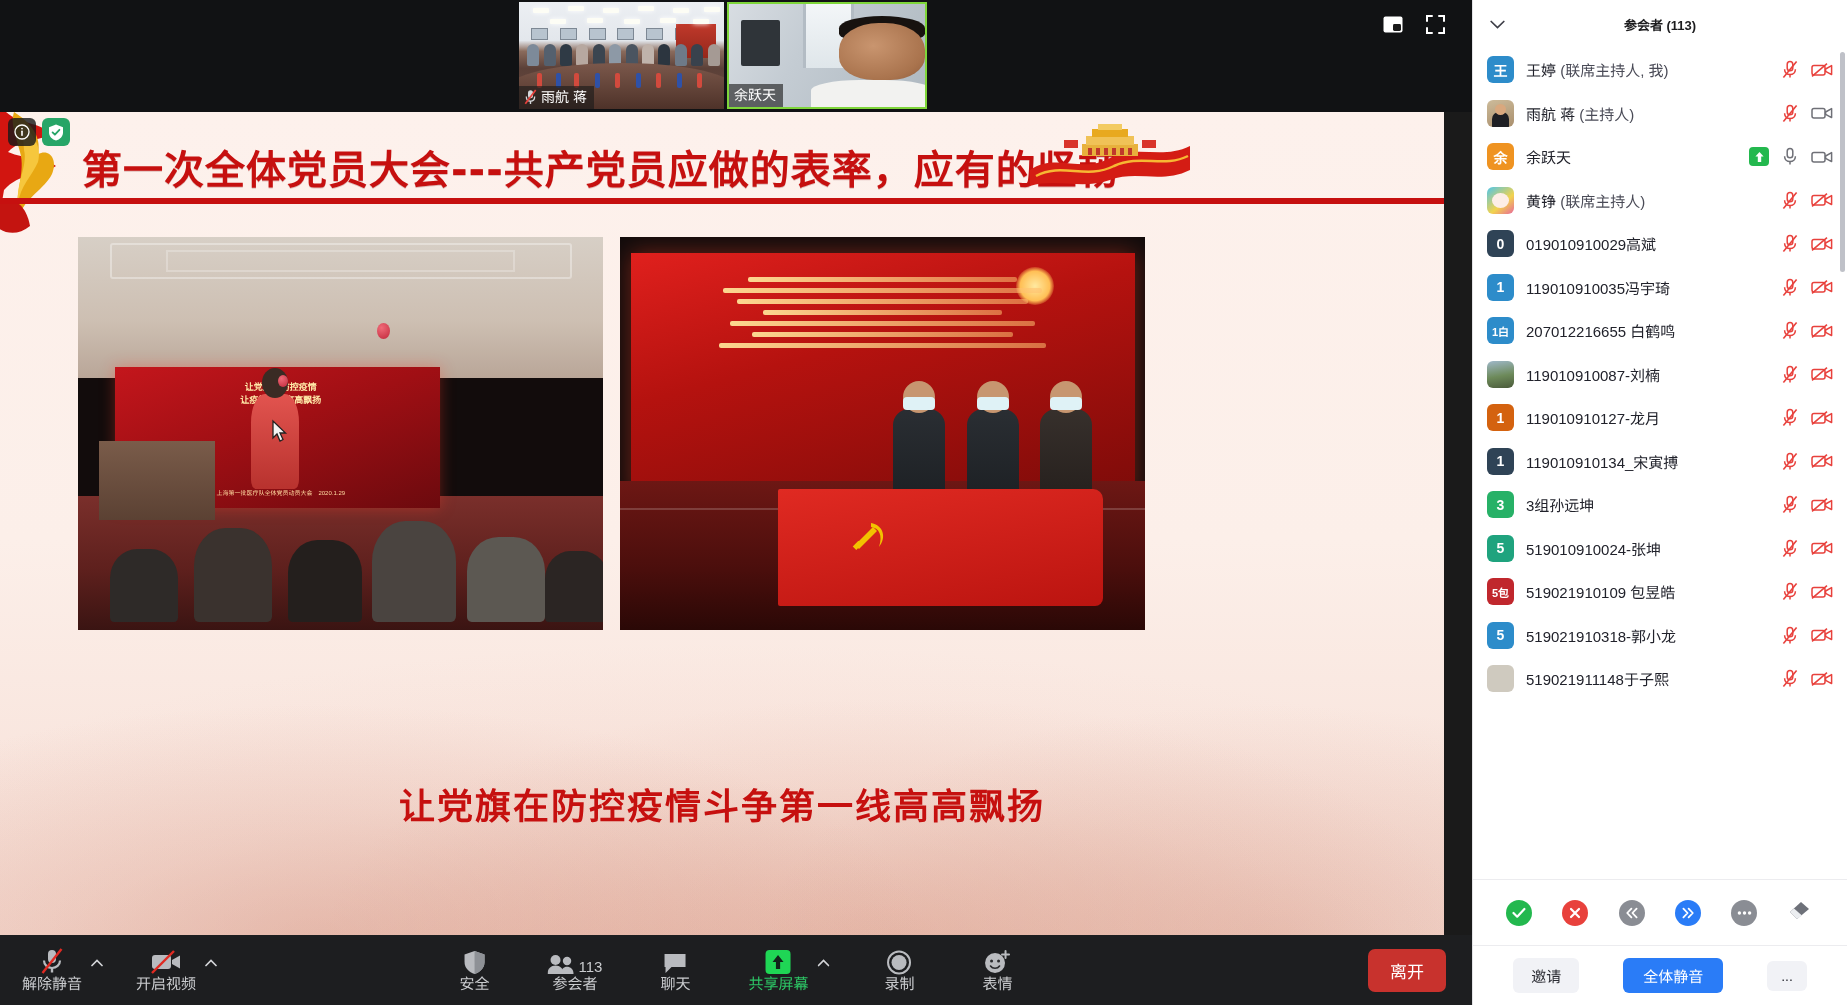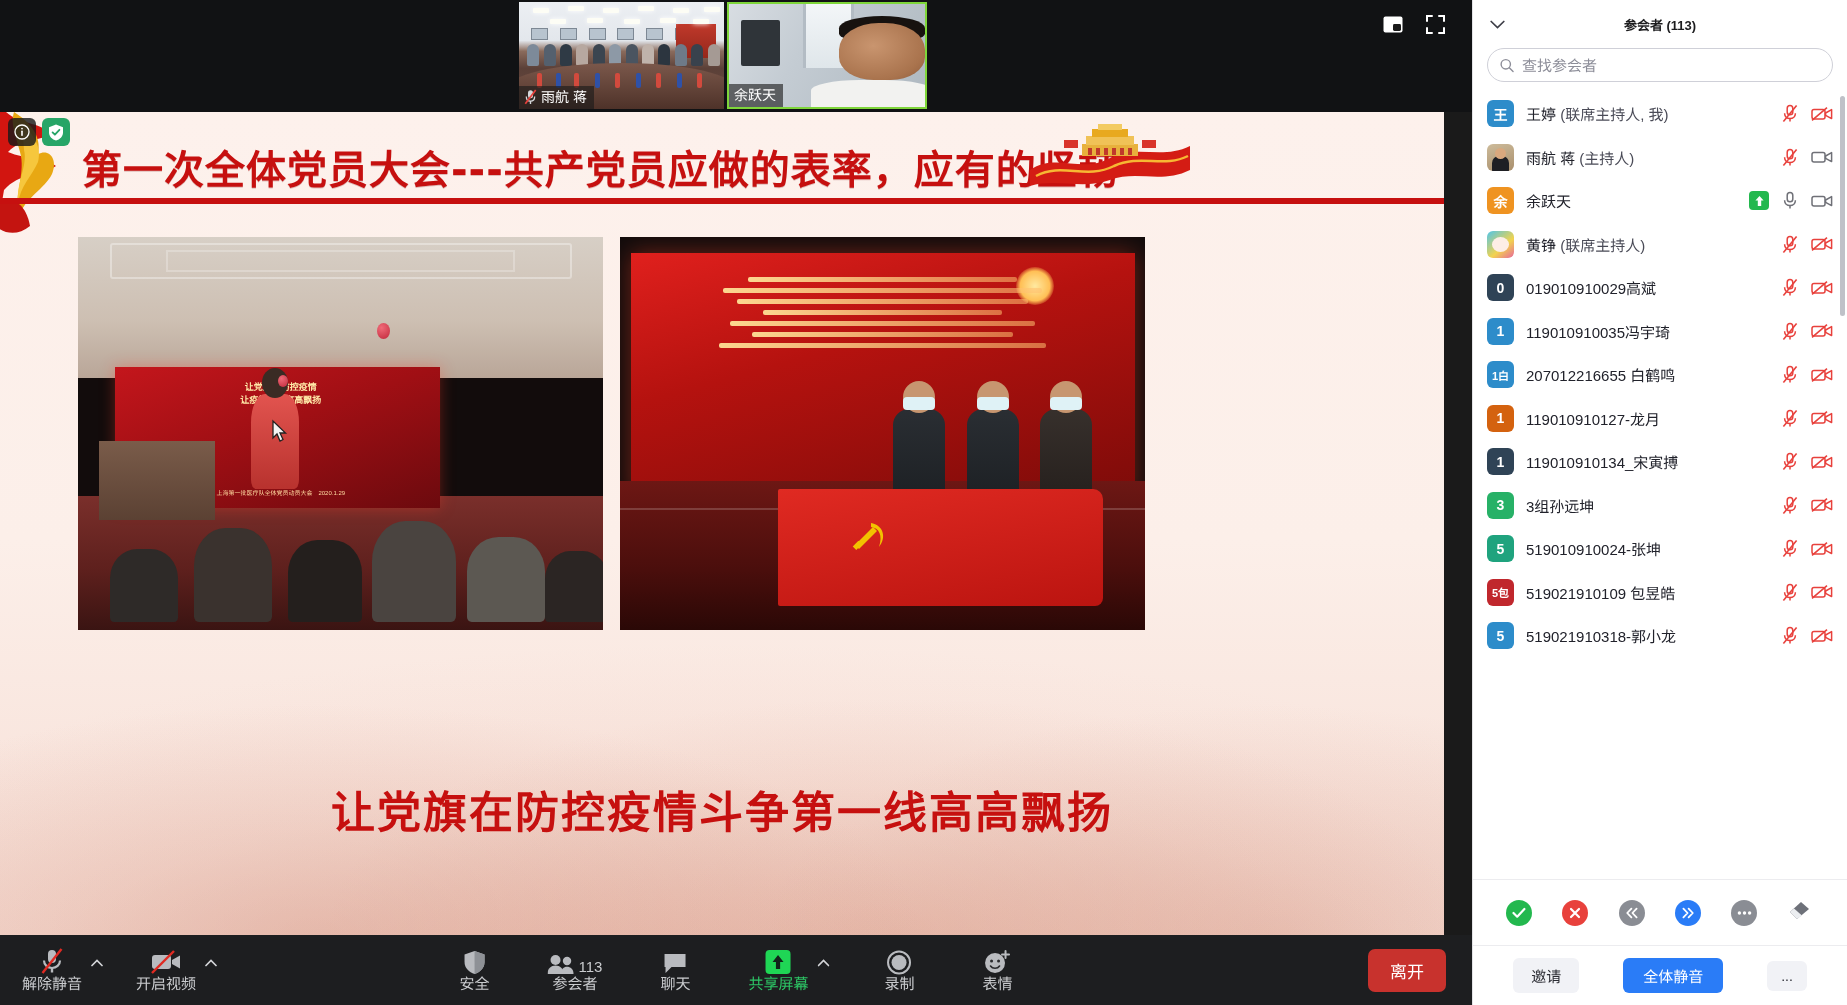--- a/index.html
+++ b/index.html
@@ -188,21 +188,21 @@
   .ph2-flag {
     position:absolute; bottom:6%; left:30%; width:62%; height:30%;
     background:linear-gradient(170deg,#e02a22 0%,#bb1410 100%);
     border-radius:2px 10px 8px 2px;
   }
   .ph2-emblem { position:absolute; top:24%; left:22%; width:42px; height:42px; }
 
   .slide-caption {
     position:absolute; top:665px; left:0; width:1444px;
     text-align:center;
-    font-size:44px; font-weight:bold; color:#c6100f; letter-spacing:2px;
+    font-size:36px; font-weight:bold; color:#c6100f; letter-spacing:2px;
     font-family:"DejaVu Sans","Liberation Sans",sans-serif;
   }
 
   
   .badge-row { position:absolute; top:118px; left:8px; display:flex; gap:6px; z-index:25; }
   .badge {
     width:28px; height:28px; border-radius:6px;
     display:flex; align-items:center; justify-content:center; cursor:pointer;
   }
   .badge.info { background:rgba(26,26,26,0.82); }
@@ -655,29 +655,20 @@
   <div class="panel">
     <div class="panel-head">
       <div class="panel-collapse">
         <svg width="15" height="9" viewBox="0 0 15 9" fill="none" stroke="#3d3e47" stroke-width="1.7" stroke-linecap="round">
             <path d="M1.2 1.5 L7.5 7.5 L13.8 1.5"></path>
           </svg>
       </div>
       <div class="panel-title">参会者 (113)</div>
     </div>
 
-    <div class="search-wrap">
-      <div class="search-box">
-        <svg width="15" height="15" viewBox="0 0 15 15" fill="none" stroke="#8d8e99" stroke-width="1.5">
-            <circle cx="6.2" cy="6.2" r="5"></circle>
-            <line x1="10" y1="10" x2="14" y2="14" stroke-linecap="round"></line>
-          </svg>
-        <input class="search-input" placeholder="查找参会者" value="" style="">
-      </div>
-    </div>
 
     <div class="plist" id="plist">
       <div class="scroll-thumb"></div>
     <div class="prow">
           <div class="avatar" style="background: rgb(45, 140, 202);">王</div>
           <div class="pname">王婷<span class="prole"> (联席主持人, 我)</span></div>
           <div class="picons">
             <svg viewBox="0 0 16 19" width="16" height="19">
               <rect x="5.2" y="1.6" width="5.6" height="9.2" rx="2.8" fill="none" stroke="#e8413c" stroke-width="1.5"></rect>
               <path d="M2.6 9.2 C2.6 12.5 5 14.6 8 14.6 C11 14.6 13.4 12.5 13.4 9.2" stroke="#e8413c" stroke-width="1.5" fill="none"></path>
@@ -789,20 +780,37 @@
               <line x1="1.4" y1="17.6" x2="14.6" y2="1.4" stroke="#e8413c" stroke-width="1.6"></line>
             </svg>
             <svg viewBox="0 0 22 16" width="22" height="16">
               <rect x="1" y="3.4" width="13" height="9.6" rx="2" fill="none" stroke="#e8413c" stroke-width="1.5"></rect>
               <path d="M14.6 7 L20.6 3.6 V12.6 L14.6 9.4 Z" fill="none" stroke="#e8413c" stroke-width="1.5" stroke-linejoin="round"></path>
               <line x1="1" y1="14.4" x2="16" y2="1.6" stroke="#e8413c" stroke-width="1.6"></line>
             </svg>
           </div>
         </div>
         <div class="prow">
+          <div class="avatar img-scene"></div>
+          <div class="pname">119010910087-刘楠</div>
+          <div class="picons">
+            <svg viewBox="0 0 16 19" width="16" height="19">
+              <rect x="5.2" y="1.6" width="5.6" height="9.2" rx="2.8" fill="none" stroke="#e8413c" stroke-width="1.5"></rect>
+              <path d="M2.6 9.2 C2.6 12.5 5 14.6 8 14.6 C11 14.6 13.4 12.5 13.4 9.2" stroke="#e8413c" stroke-width="1.5" fill="none"></path>
+              <line x1="8" y1="14.6" x2="8" y2="17.6" stroke="#e8413c" stroke-width="1.5"></line>
+              <line x1="1.4" y1="17.6" x2="14.6" y2="1.4" stroke="#e8413c" stroke-width="1.6"></line>
+            </svg>
+            <svg viewBox="0 0 22 16" width="22" height="16">
+              <rect x="1" y="3.4" width="13" height="9.6" rx="2" fill="none" stroke="#e8413c" stroke-width="1.5"></rect>
+              <path d="M14.6 7 L20.6 3.6 V12.6 L14.6 9.4 Z" fill="none" stroke="#e8413c" stroke-width="1.5" stroke-linejoin="round"></path>
+              <line x1="1" y1="14.4" x2="16" y2="1.6" stroke="#e8413c" stroke-width="1.6"></line>
+            </svg>
+          </div>
+        </div>
+        <div class="prow">
           <div class="avatar" style="background: rgb(212, 98, 15);">1</div>
           <div class="pname">119010910127-龙月</div>
           <div class="picons">
             <svg viewBox="0 0 16 19" width="16" height="19">
               <rect x="5.2" y="1.6" width="5.6" height="9.2" rx="2.8" fill="none" stroke="#e8413c" stroke-width="1.5"></rect>
               <path d="M2.6 9.2 C2.6 12.5 5 14.6 8 14.6 C11 14.6 13.4 12.5 13.4 9.2" stroke="#e8413c" stroke-width="1.5" fill="none"></path>
               <line x1="8" y1="14.6" x2="8" y2="17.6" stroke="#e8413c" stroke-width="1.5"></line>
               <line x1="1.4" y1="17.6" x2="14.6" y2="1.4" stroke="#e8413c" stroke-width="1.6"></line>
             </svg>
             <svg viewBox="0 0 22 16" width="22" height="16">
@@ -876,20 +884,37 @@
             <svg viewBox="0 0 22 16" width="22" height="16">
               <rect x="1" y="3.4" width="13" height="9.6" rx="2" fill="none" stroke="#e8413c" stroke-width="1.5"></rect>
               <path d="M14.6 7 L20.6 3.6 V12.6 L14.6 9.4 Z" fill="none" stroke="#e8413c" stroke-width="1.5" stroke-linejoin="round"></path>
               <line x1="1" y1="14.4" x2="16" y2="1.6" stroke="#e8413c" stroke-width="1.6"></line>
             </svg>
           </div>
         </div>
         <div class="prow">
           <div class="avatar" style="background: rgb(45, 140, 202);">5</div>
           <div class="pname">519021910318-郭小龙</div>
+          <div class="picons">
+            <svg viewBox="0 0 16 19" width="16" height="19">
+              <rect x="5.2" y="1.6" width="5.6" height="9.2" rx="2.8" fill="none" stroke="#e8413c" stroke-width="1.5"></rect>
+              <path d="M2.6 9.2 C2.6 12.5 5 14.6 8 14.6 C11 14.6 13.4 12.5 13.4 9.2" stroke="#e8413c" stroke-width="1.5" fill="none"></path>
+              <line x1="8" y1="14.6" x2="8" y2="17.6" stroke="#e8413c" stroke-width="1.5"></line>
+              <line x1="1.4" y1="17.6" x2="14.6" y2="1.4" stroke="#e8413c" stroke-width="1.6"></line>
+            </svg>
+            <svg viewBox="0 0 22 16" width="22" height="16">
+              <rect x="1" y="3.4" width="13" height="9.6" rx="2" fill="none" stroke="#e8413c" stroke-width="1.5"></rect>
+              <path d="M14.6 7 L20.6 3.6 V12.6 L14.6 9.4 Z" fill="none" stroke="#e8413c" stroke-width="1.5" stroke-linejoin="round"></path>
+              <line x1="1" y1="14.4" x2="16" y2="1.6" stroke="#e8413c" stroke-width="1.6"></line>
+            </svg>
+          </div>
+        </div>
+        <div class="prow">
+          <div class="avatar img-blank"></div>
+          <div class="pname">519021911148于子熙</div>
           <div class="picons">
             <svg viewBox="0 0 16 19" width="16" height="19">
               <rect x="5.2" y="1.6" width="5.6" height="9.2" rx="2.8" fill="none" stroke="#e8413c" stroke-width="1.5"></rect>
               <path d="M2.6 9.2 C2.6 12.5 5 14.6 8 14.6 C11 14.6 13.4 12.5 13.4 9.2" stroke="#e8413c" stroke-width="1.5" fill="none"></path>
               <line x1="8" y1="14.6" x2="8" y2="17.6" stroke="#e8413c" stroke-width="1.5"></line>
               <line x1="1.4" y1="17.6" x2="14.6" y2="1.4" stroke="#e8413c" stroke-width="1.6"></line>
             </svg>
             <svg viewBox="0 0 22 16" width="22" height="16">
               <rect x="1" y="3.4" width="13" height="9.6" rx="2" fill="none" stroke="#e8413c" stroke-width="1.5"></rect>
               <path d="M14.6 7 L20.6 3.6 V12.6 L14.6 9.4 Z" fill="none" stroke="#e8413c" stroke-width="1.5" stroke-linejoin="round"></path>

